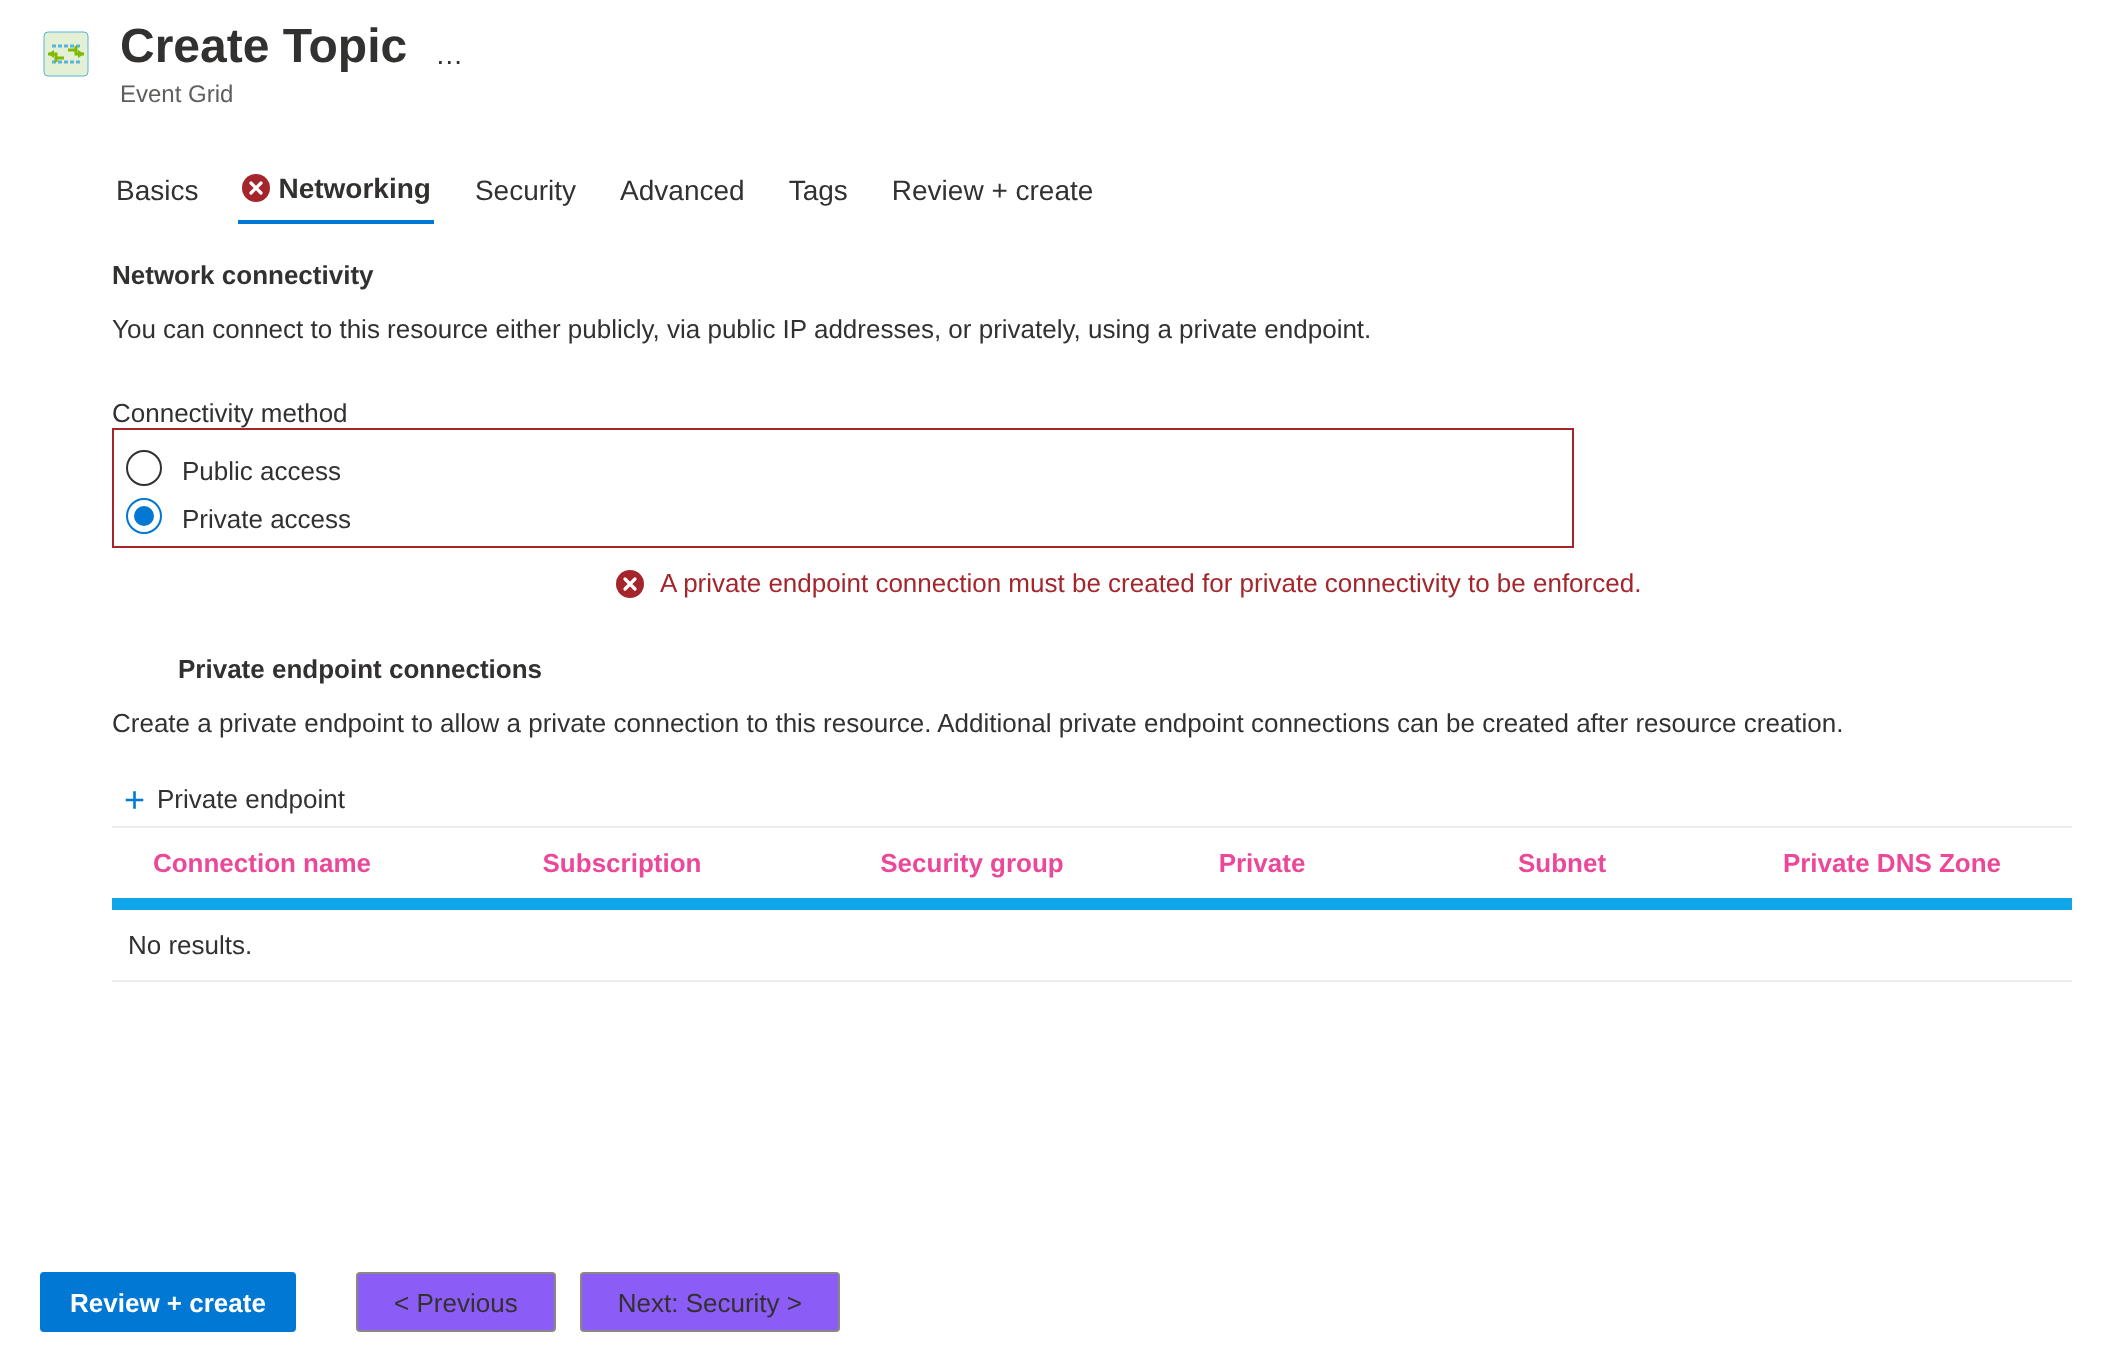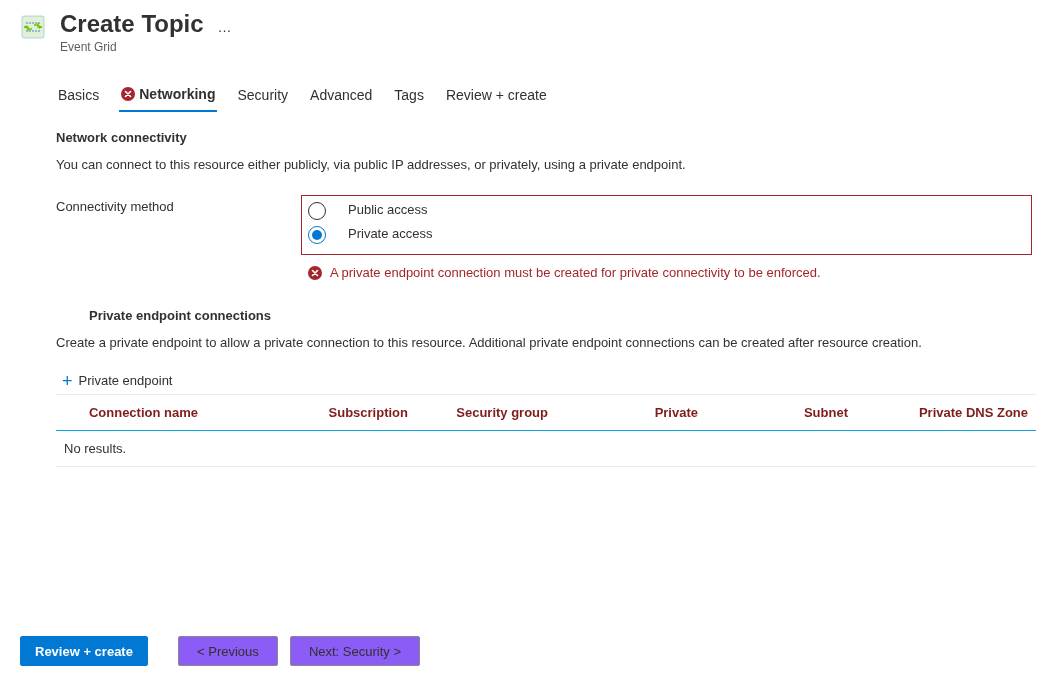--- a/index.html
+++ b/index.html
@@ -20,45 +20,45 @@
   .tabs { display: flex; gap: 18px; padding: 28px 20px 0 56px; border-bottom: none; }
   .tab { font-size: 14px; color: #323130; padding: 4px 2px 8px 2px; cursor: pointer; display:flex; align-items:center; gap:4px;}
   .tab.active { font-weight: 600; border-bottom: 2px solid #0078d4; }
   .tab-error-icon { width:14px; height:14px; display:inline-flex;}
   
   
   .content { padding: 18px 20px 0 56px; }
   .section-heading { font-size: 13px; font-weight: 700; color: #323130; margin: 0 0 12px 0; }
   .section-desc { font-size: 13px; color: #323130; margin: 0 0 22px 0; line-height: 16px;}
   
-  .form-row { display: flex; align-items: flex-start; margin-bottom: 6px; }
+  .form-row { display: flex; align-items: flex-start; margin-bottom: 6px; flex-direction: column; }
   .form-label { width: 252px; font-size: 13px; color: #323130; padding-top:4px;}
   .form-control { flex: 1; }
   
   .radio-group.error-border { border: 1px solid #a4262c; padding: 4px 6px; width: 731px; }
-  .radio-option { display: flex; align-items: flex-start; gap: 22px; height: 22px; margin: 2px 0; cursor:pointer;}
+  .radio-option { display: flex; align-items: flex-end; gap: 10px; height: 22px; margin: 2px 0; cursor:pointer;}
   .radio-circle { width: 18px; height: 18px; border: 1px solid #323130; border-radius: 50%; display:inline-flex; align-items:center; justify-content:center; flex-shrink:0;}
   .radio-circle.selected { border-color: #0078d4; }
   .radio-dot { width:10px; height:10px; border-radius:50%; background:#0078d4; display:none;}
   .radio-circle.selected .radio-dot { display:block; }
   .radio-label { font-size: 13px; }
   
   .error-msg { display:flex; align-items:center; gap:8px; margin: 10px 0 0 252px; }
   .error-icon { width:14px; height:14px; display:inline-flex;}
   .error-text { font-size: 13px; color: #a4262c; }
   
   
   .pe-toolbar { display:flex; align-items:center; gap:6px; margin: 0 0 6px 6px; cursor:pointer;}
   .plus-icon { font-size: 18px; color:#0078d4; font-weight:300; line-height:14px;}
   .pe-toolbar-label { font-size:13px; color:#323130; }
   
   
   .table-wrap { margin-top:6px; }
   table.grid { width: 980px; border-collapse: collapse; font-size: 13px; }
-  table.grid th { text-align:right; font-weight:700; padding: 10px 8px; border-top: 1px solid #edebe9; border-bottom: 1px solid #0ea5e9; color:#7f1d1d;}
+  table.grid th { text-align:center; font-weight:700; padding: 10px 8px; border-top: 1px solid #edebe9; border-bottom: 6px solid #0ea5e9; color:#ec4899;}
   table.grid td { padding: 10px 8px; border-bottom: 1px solid #edebe9; color:#323130;}
   
   
   .footer { position: absolute; left: 0; right: 0; bottom: 6px; padding: 8px 20px; display:flex; gap:12px;}
   .btn { height: 30px; padding: 0 14px; font-size: 13px; border-radius: 2px; cursor: pointer; display:inline-flex; align-items:center; justify-content:center; min-width: 120px; }
   .btn-primary { background: #0078d4; color: #fff; border: 1px solid #0078d4; font-weight:600;}
   .btn-outline { background: #8b5cf6; color: #323130; border: 1px solid #8a8886; min-width: 100px; padding: 0 10px;}
   .btn-outline.wide { min-width: 130px; text-align: center; }
   .btn-gap { width: 6px; }
   

